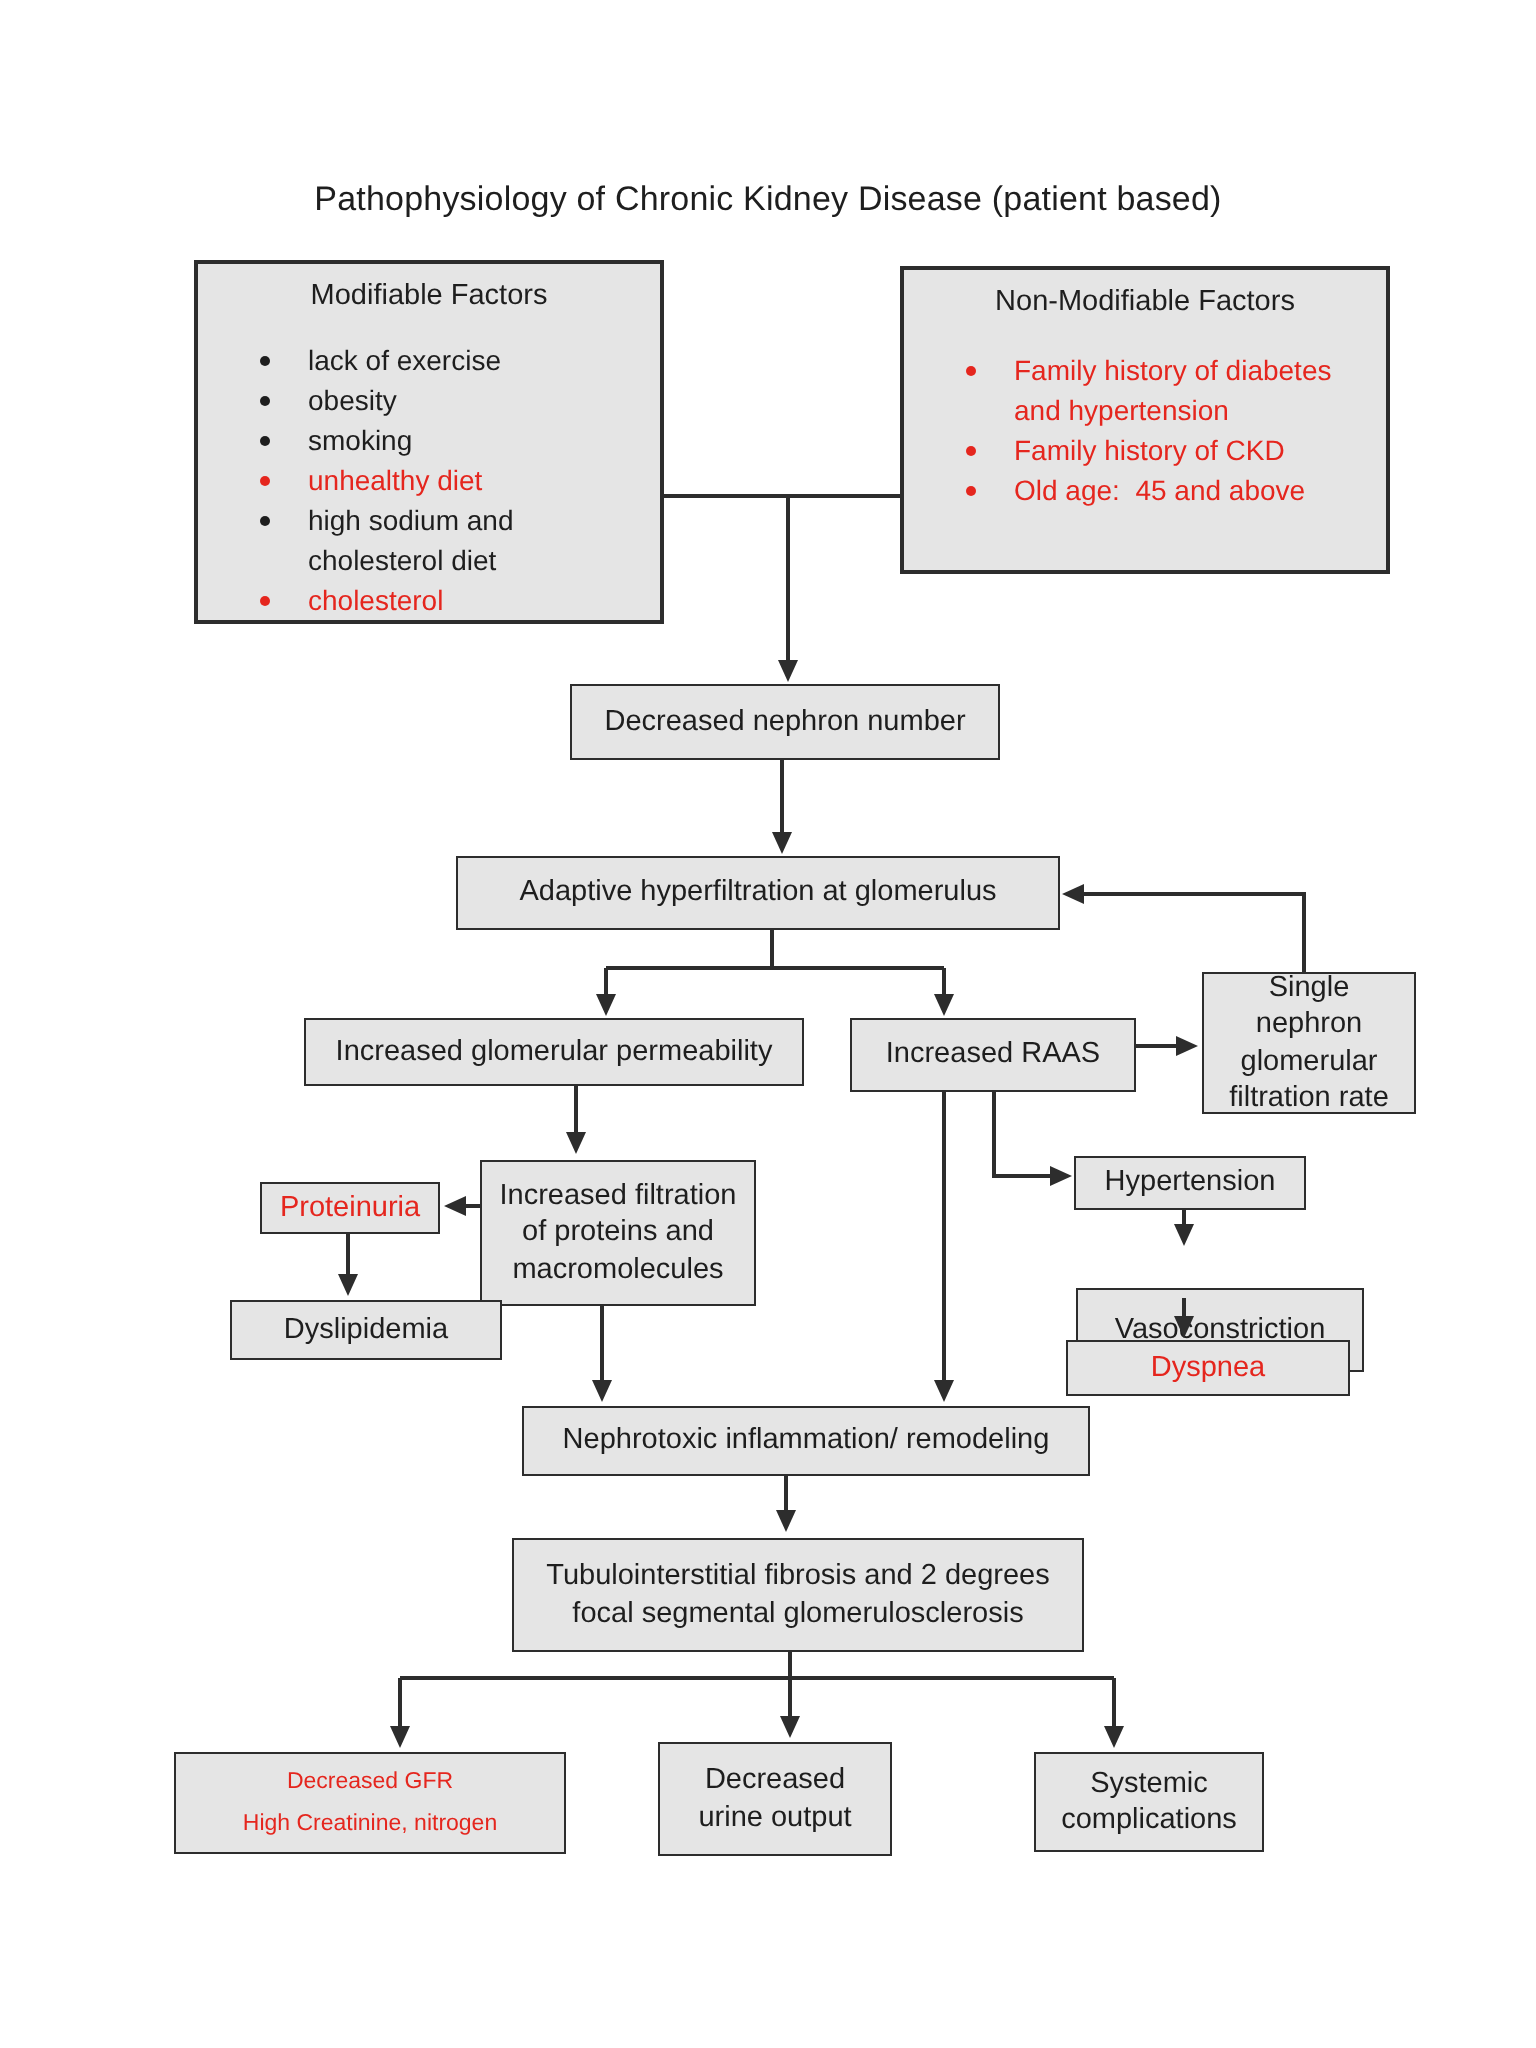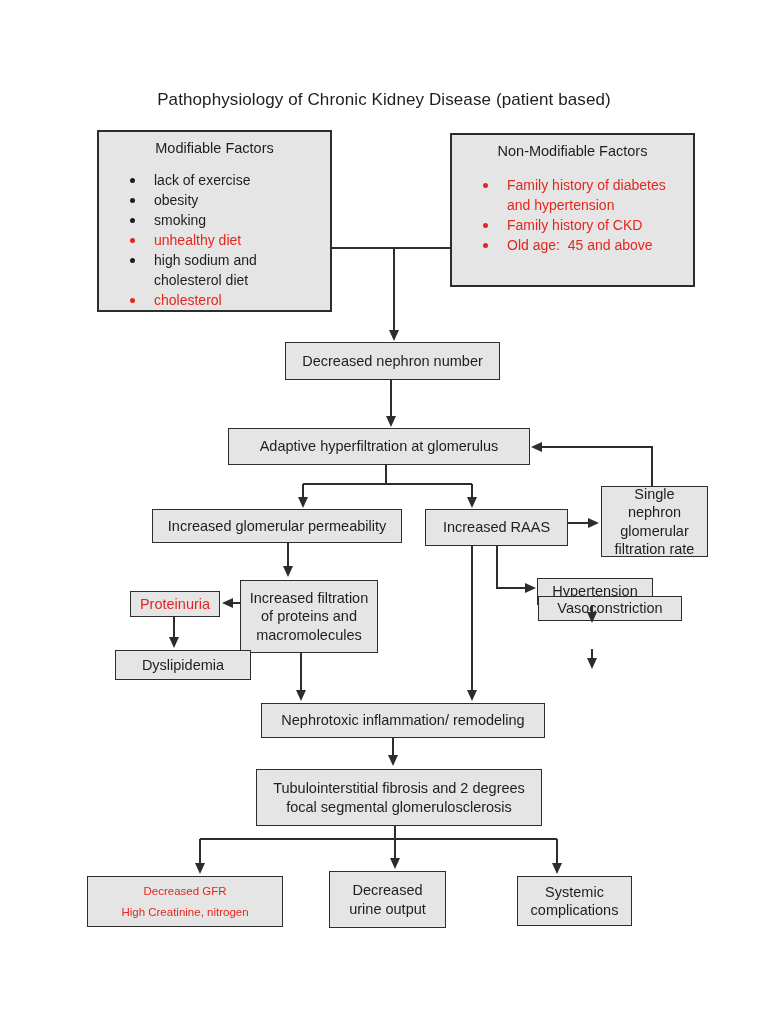--- a/index.html
+++ b/index.html
@@ -89,22 +89,23 @@
   <div class="box node" style="left:240px; top:580px; width:138px; height:73px;">Increased filtration
 of proteins and
 macromolecules</div>
 
   <div class="box node red" style="left:130px; top:591px; width:90px; height:26px;">Proteinuria</div>
 
   <div class="box node" style="left:115px; top:650px; width:136px; height:30px;">Dyslipidemia</div>
 
   <div class="box node" style="left:537px; top:578px; width:116px; height:27px;">Hypertension</div>
 
-  <div class="box node" style="left:538px; top:596px; width:144px; height:25px;">Vasoconstriction</div>
+  <div class="box node" style="left:538px; top:644px; width:144px; height:42px;">Vasoconstriction</div>
 
+  <div class="box node red" style="left:533px; top:670px; width:142px; height:28px;">Dyspnea</div>
 
   <div class="box node" style="left:261px; top:703px; width:284px; height:35px;">Nephrotoxic inflammation/ remodeling</div>
 
   <div class="box node" style="left:256px; top:769px; width:286px; height:57px;">Tubulointerstitial fibrosis and 2 degrees
 focal segmental glomerulosclerosis</div>
 
   <div class="box node" style="left:329px; top:871px; width:117px; height:57px;">Decreased
 urine output</div>
 
   <div class="box gfr-box red" style="left:87px; top:876px; width:196px; height:51px;">

